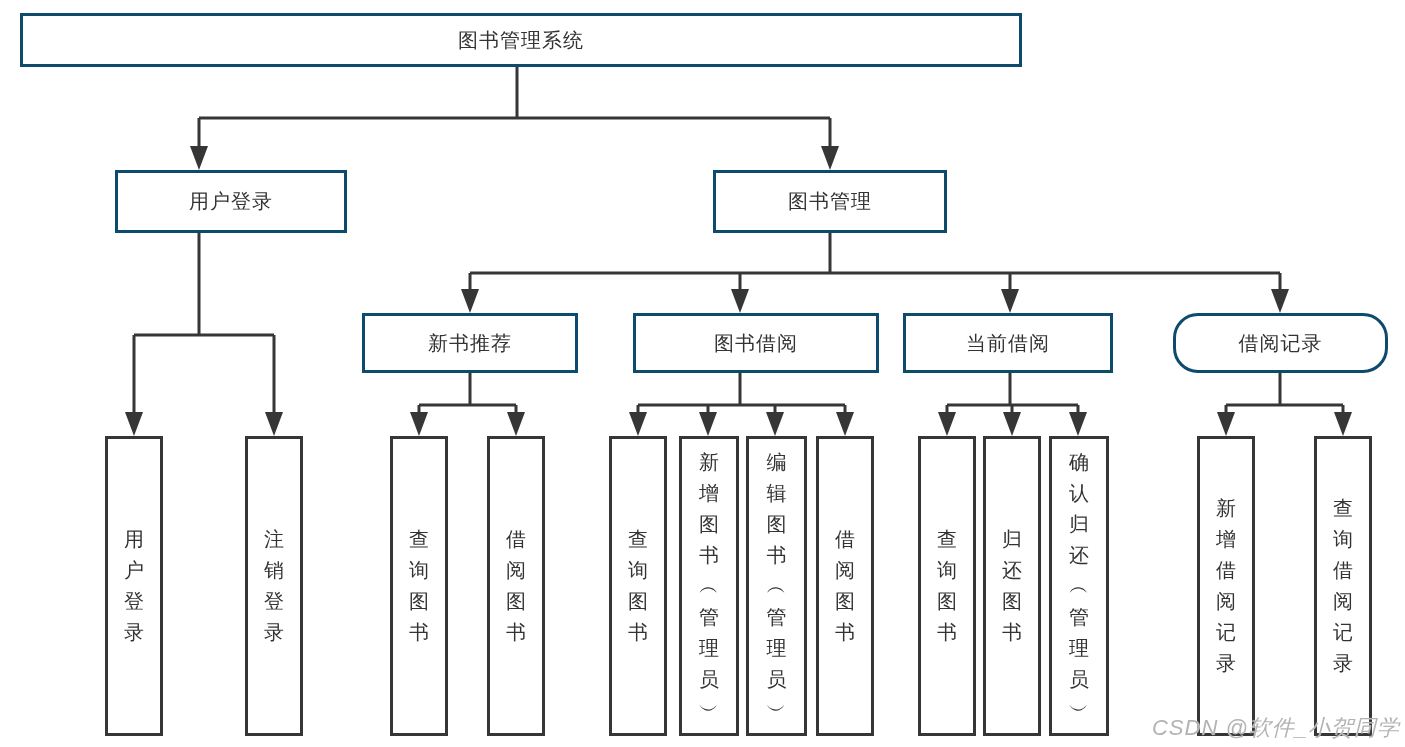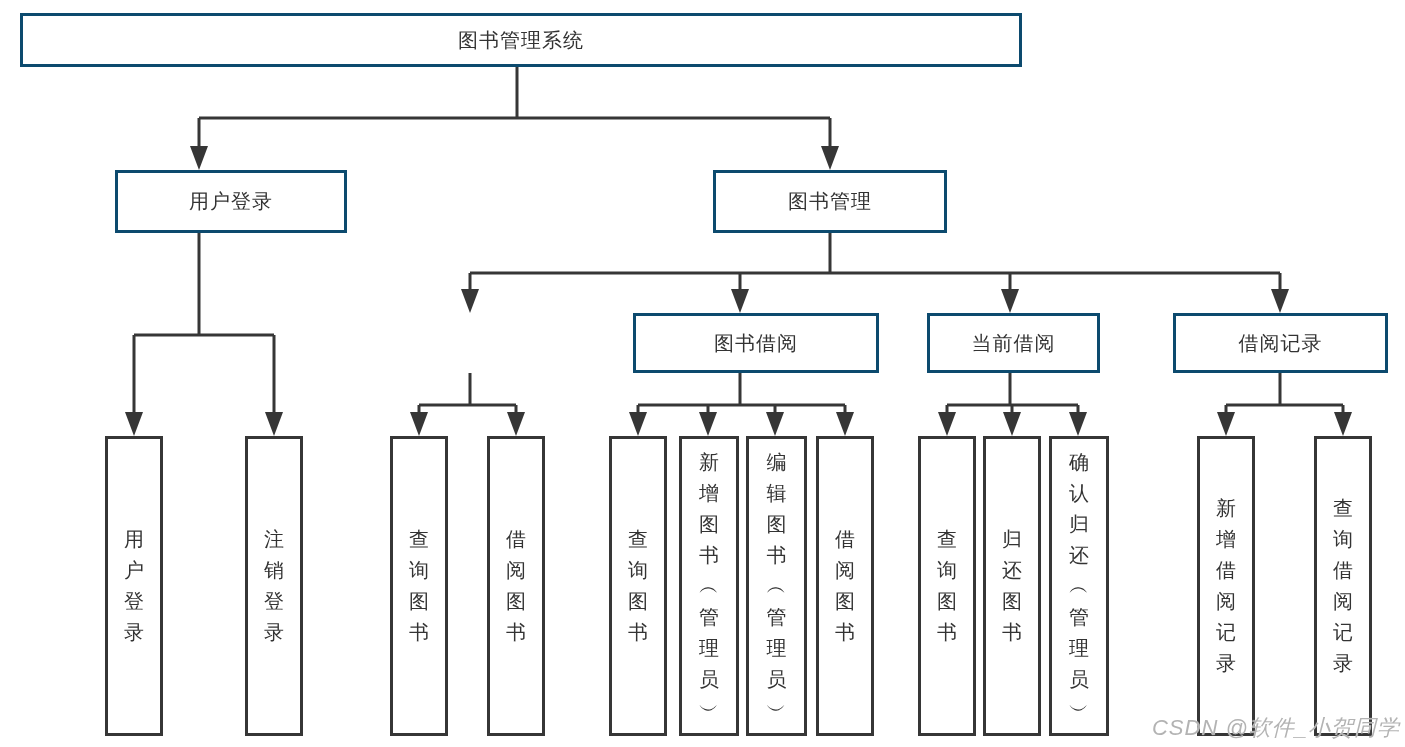--- a/index.html
+++ b/index.html
@@ -17,22 +17,22 @@
     position:absolute;box-sizing:border-box;background:#ffffff;
     border:3px solid #0c4a6e;
     display:flex;align-items:center;justify-content:center;
     font-size:20px;letter-spacing:1px;color:#333333;
   }
   .box-root{left:20px;top:13px;width:1002px;height:54px;}
   .box-user-login{left:83px;top:170px;width:232px;height:63px;margin-left:32px;}
   .box-book-mgmt{left:713px;top:170px;width:234px;height:63px;}
   .box-recommend{left:362px;top:313px;width:216px;height:60px;}
   .box-borrow{left:633px;top:313px;width:246px;height:60px;}
-  .box-current{left:903px;top:313px;width:173px;height:60px;margin-left:24px;}
-  .box-records{left:1173px;top:313px;width:215px;height:60px;}
+  .box-current{left:903px;top:313px;width:210px;height:60px;}
+  .box-records{left:1173px;top:313px;width:215px;height:60px;border-radius:25px;}
   
   .leaf{
     position:absolute;box-sizing:border-box;background:#ffffff;
     border:3px solid #363636;top:436px;height:300px;width:58px;
     display:flex;align-items:center;justify-content:center;
   }
   .vlabel{display:flex;flex-direction:column;align-items:center;}
   .vlabel span{
     display:block;height:31px;line-height:31px;font-size:20px;
     text-align:center;color:#333333;
@@ -98,20 +98,23 @@
     <span>图书管理系统</span>
   </div>
 
   <div class="hbox box-user-login">
     <span>用户登录</span>
   </div>
   <div class="hbox box-book-mgmt">
     <span>图书管理</span>
   </div>
 
+  <div class="hbox box-recommend">
+    <span>新书推荐</span>
+  </div>
   <div class="hbox box-borrow">
     <span>图书借阅</span>
   </div>
   <div class="hbox box-current">
     <span>当前借阅</span>
   </div>
   <div class="hbox box-records">
     <span>借阅记录</span>
   </div>
 

